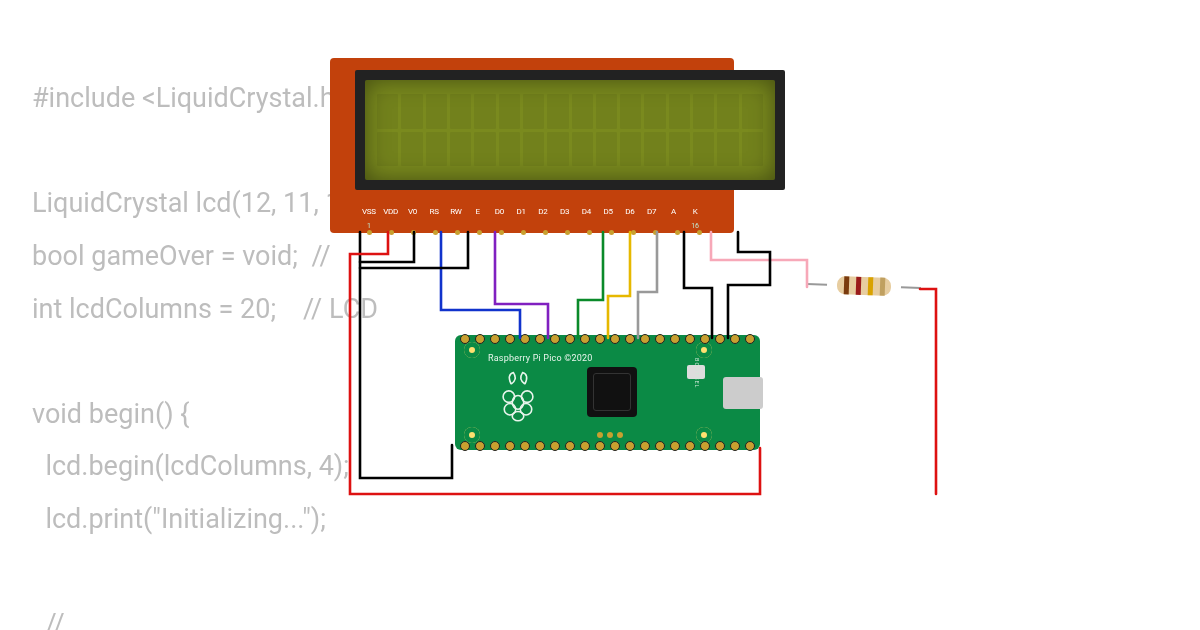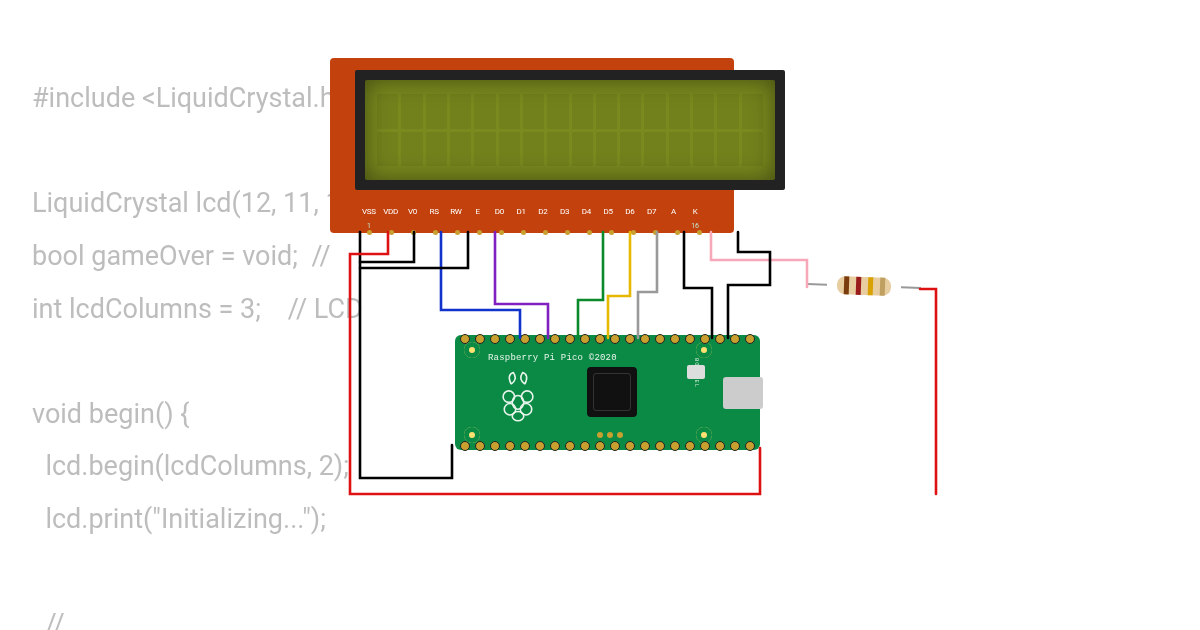--- a/index.html
+++ b/index.html
@@ -115,21 +115,20 @@
 
   
   .pico {
     position: absolute;
     left: 455px;
     top: 335px;
     width: 305px;
     height: 115px;
     background: #0b8a45;
     border-radius: 6px;
-    font-family: Liberation Mono, monospace;
   }
   .pico-hole {
     width: 16px; height: 16px; border-radius: 50%; background: #ffe070;
     position: absolute; box-shadow: inset 0 0 0 5px #0b8a45;
   }
   .pico-h1 { top: 7px; left: 9px; }
   .pico-h2 { top: 7px; right: 48px; }
   .pico-h3 { bottom: 7px; left: 9px; }
   .pico-h4 { bottom: 7px; right: 48px; }
   .pico-top-pads,.pico-bot-pads {
@@ -173,24 +172,24 @@
   svg.wires { position:absolute; top:0; left:0; width:1200px; height:630px; pointer-events:none;}
   svg.wires path { fill:none; stroke-width:2.6; stroke-linecap:round;}
 </style>
 </head>
 <body>
 
 <div class="code-bg"><span>#include &lt;LiquidCrystal.h</span>
 <span></span>
 <span>LiquidCrystal lcd(12, 11, 1</span>
 <span>bool gameOver = void;  //</span>
-<span>int lcdColumns = 3;    // LCD</span>
+<span>int lcdColumns = 20;    // LCD</span>
 <span></span>
 <span>void begin() {</span>
-<span>  lcd.begin(lcdColumns, 2);</span>
+<span>  lcd.begin(lcdColumns, 4);</span>
 <span>  lcd.print("Initializing...");</span>
 <span></span>
 <span>  //</span></div>
 
 <div class="diagram">
 
   <div class="lcd-outer">
     <div class="lcd-screen-frame">
       <div class="lcd-screen">
         <div class="lcd-pixels" id="lcdgrid">

